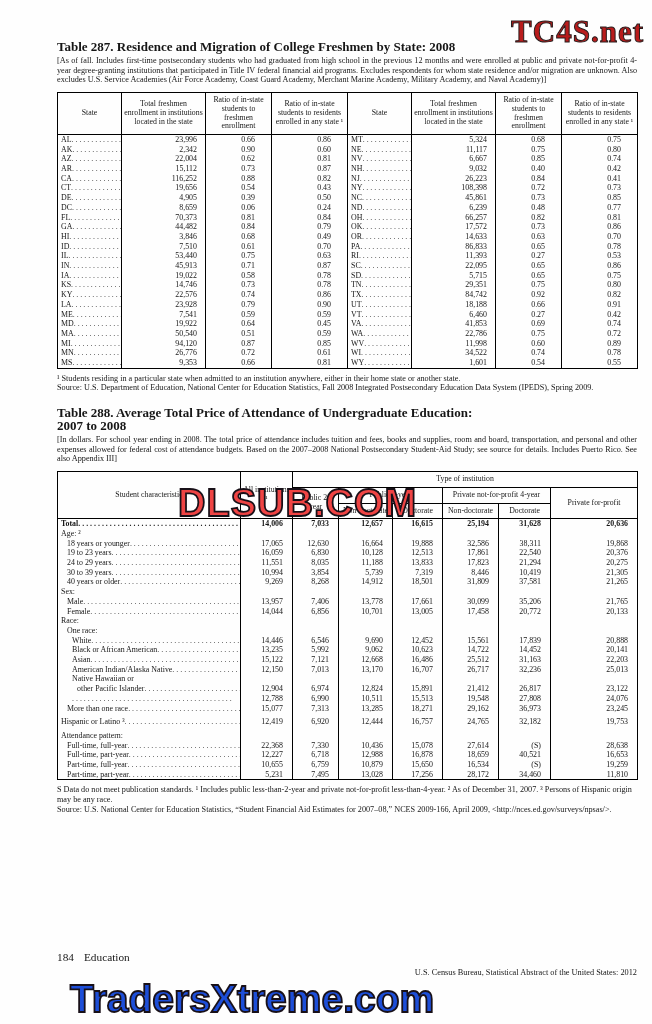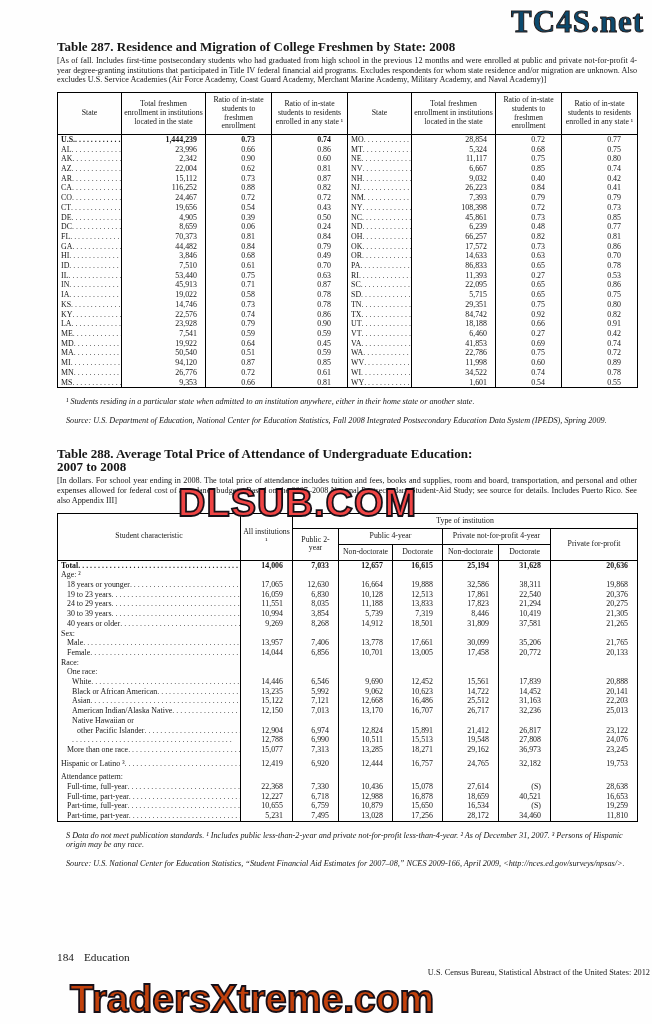--- a/index.html
+++ b/index.html
@@ -15,37 +15,37 @@
   td:first-child{border-left:none;}
   .num{text-align:right;padding-right:9px;}
   .tot{padding-right:8px;}
   .rat{padding-right:16px;}
   .st{padding-left:3px;}
   .b, .b *{font-weight:bold;}
   .lead{display:flex;white-space:nowrap;overflow:hidden;}
   .lead .dots{flex:1 1 auto;overflow:hidden;}
   .lead .dots::before{content:" . . . . . . . . . . . . . . . . . . . . . . . . . . . . . . . . . . . . . . . . .";}
   .fn{font-size:8.2px;line-height:9.6px;margin-top:5px;}
-  .fn p{margin:9px;font-style:italic;}
+  .fn p{margin:0;}
   .gap{height:13px;}
   
   .lbl{overflow:hidden;}
   .ind0{padding-left:3px;margin-left:44px;}.ind1{padding-left:9px;}.ind2{padding-left:14px;margin-top:8px;}.ind3{padding-left:19px;}
   .spacer td{height:4px;line-height:3px;font-size:2px;}
   
   .wm{position:absolute;font-weight:bold;white-space:nowrap;pointer-events:none;z-index:5;}
-  .wm-top{top:4px;right:8px;font-size:31px;font-family:"Liberation Serif",serif;color:#0c4a6e;
+  .wm-top{top:14px;right:8px;font-size:31px;font-family:"Liberation Serif",serif;color:#b91c1c;
           -webkit-text-stroke:1px #241c1c;letter-spacing:1px;}
   .wm-mid{top:482px;left:178px;font-size:38px;font-family:"Liberation Sans",sans-serif;color:#ef4444;
           -webkit-text-stroke:1.8px #181018;letter-spacing:1px;}
-  .wm-bot{top:977px;left:70px;font-size:39px;font-family:"Liberation Sans",sans-serif;color:#c2410c;
+  .wm-bot{top:977px;left:70px;font-size:39px;font-family:"Liberation Sans",sans-serif;color:#1d4ed8;
           -webkit-text-stroke:1.8px #181018;}
   .pg-footer{position:absolute;left:57px;top:951px;font-size:11.3px;}
   .pg-footer span{margin-right:10px;}
-  .census{position:absolute;right:2px;top:968px;font-size:8.3px;}
+  .census{position:absolute;right:15px;top:968px;font-size:8.3px;}
 </style>
 </head>
 <body>
 
 <div class="page">
 
   <div class="t-title">Table 287. Residence and Migration of College Freshmen by State: 2008</div>
   <div class="t-note">[As of fall. Includes first-time postsecondary students who had graduated from high school in the previous 12 months and were enrolled at public and private not-for-profit 4-year degree-granting institutions that participated in Title IV federal financial aid programs. Excludes respondents for whom state residence and/or migration are unknown. Also excludes U.S. Service Academies (Air Force Academy, Coast Guard Academy, Merchant Marine Academy, Military Academy, and Naval Academy)]</div>
 
   <table>
@@ -66,40 +66,20 @@
         <th>Ratio of in-state students to freshmen enrollment</th>
         <th>Ratio of in-state students to residents enrolled in any state ¹</th>
         <th>State</th>
         <th>Total freshmen enrollment in institutions located in the state</th>
         <th>Ratio of in-state students to freshmen enrollment</th>
         <th>Ratio of in-state students to residents enrolled in any state ¹</th>
       </tr>
     </thead>
     <tbody>
         <tr>
-          <td class="st b">
-            <span class="lead">
-              <span>U.S.</span>
-              <span class="dots"></span>
-            </span>
-          </td>
-          <td class="num tot b">1,444,239</td>
-          <td class="num rat b">0.73</td>
-          <td class="num rat b">0.74</td>
-          <td class="st">
-            <span class="lead">
-              <span>MO</span>
-              <span class="dots"></span>
-            </span>
-          </td>
-          <td class="num tot">28,854</td>
-          <td class="num rat">0.72</td>
-          <td class="num rat">0.77</td>
-        </tr>
-        <tr>
           <td class="st">
             <span class="lead">
               <span>AL</span>
               <span class="dots"></span>
             </span>
           </td>
           <td class="num tot">23,996</td>
           <td class="num rat">0.66</td>
           <td class="num rat">0.86</td>
           <td class="st">
@@ -184,40 +164,20 @@
           <td class="num rat">0.82</td>
           <td class="st">
             <span class="lead">
               <span>NJ</span>
               <span class="dots"></span>
             </span>
           </td>
           <td class="num tot">26,223</td>
           <td class="num rat">0.84</td>
           <td class="num rat">0.41</td>
-        </tr>
-        <tr>
-          <td class="st">
-            <span class="lead">
-              <span>CO</span>
-              <span class="dots"></span>
-            </span>
-          </td>
-          <td class="num tot">24,467</td>
-          <td class="num rat">0.72</td>
-          <td class="num rat">0.72</td>
-          <td class="st">
-            <span class="lead">
-              <span>NM</span>
-              <span class="dots"></span>
-            </span>
-          </td>
-          <td class="num tot">7,393</td>
-          <td class="num rat">0.79</td>
-          <td class="num rat">0.79</td>
         </tr>
         <tr>
           <td class="st">
             <span class="lead">
               <span>CT</span>
               <span class="dots"></span>
             </span>
           </td>
           <td class="num tot">19,656</td>
           <td class="num rat">0.54</td>

